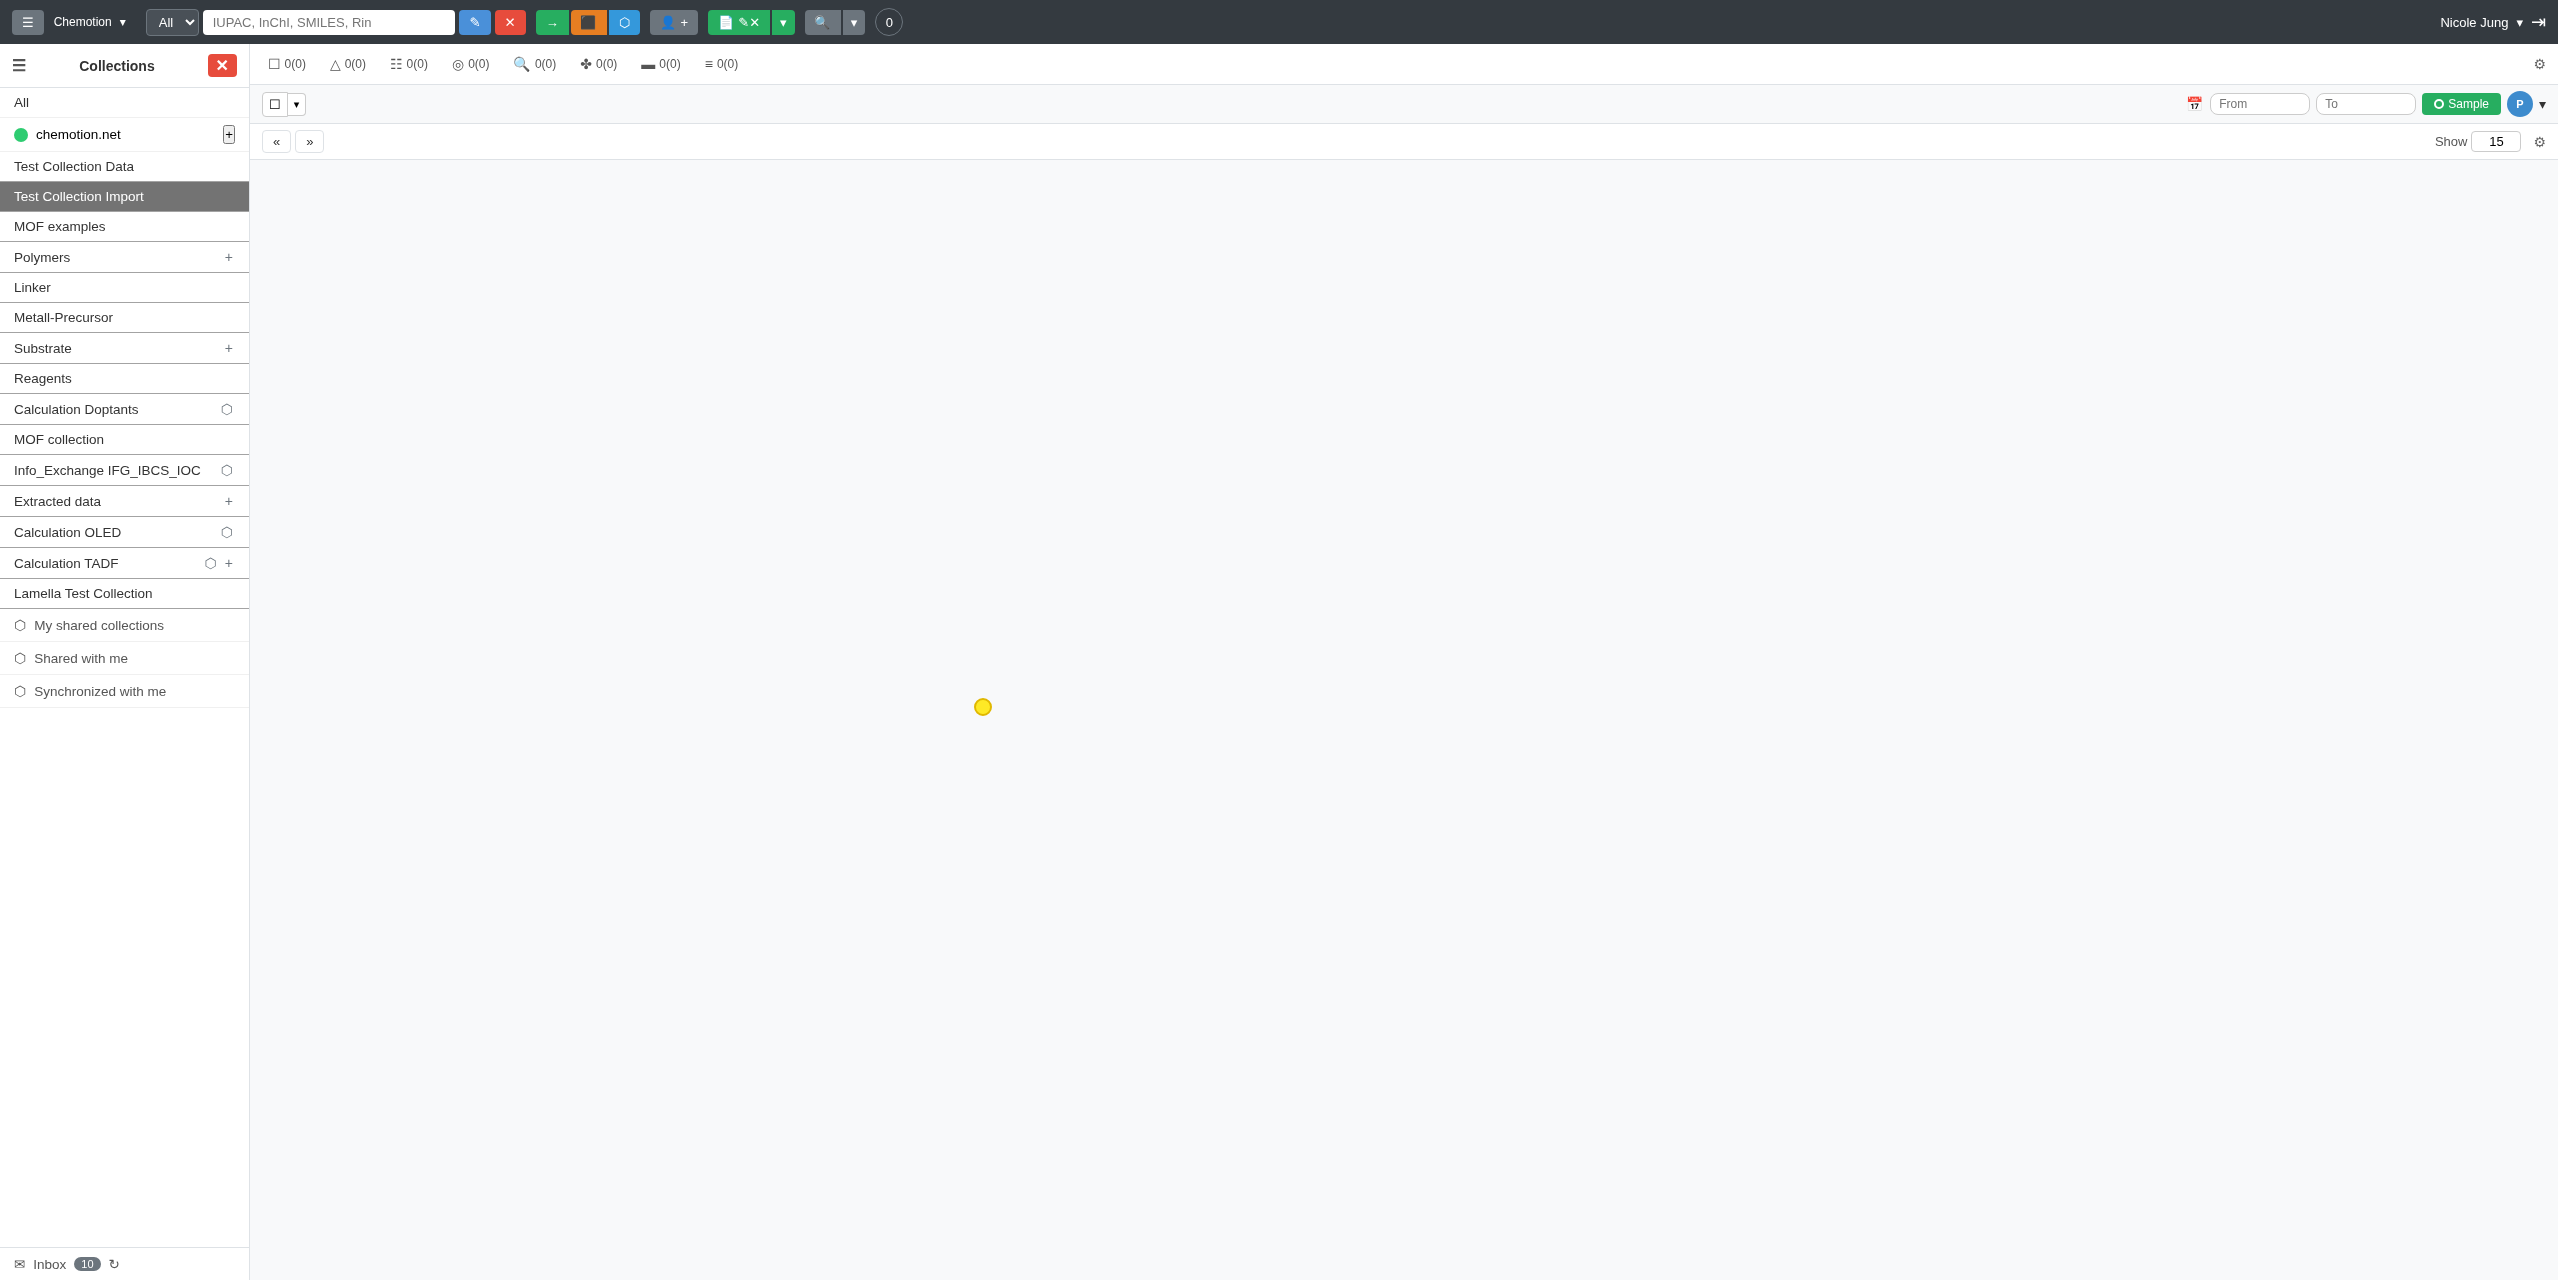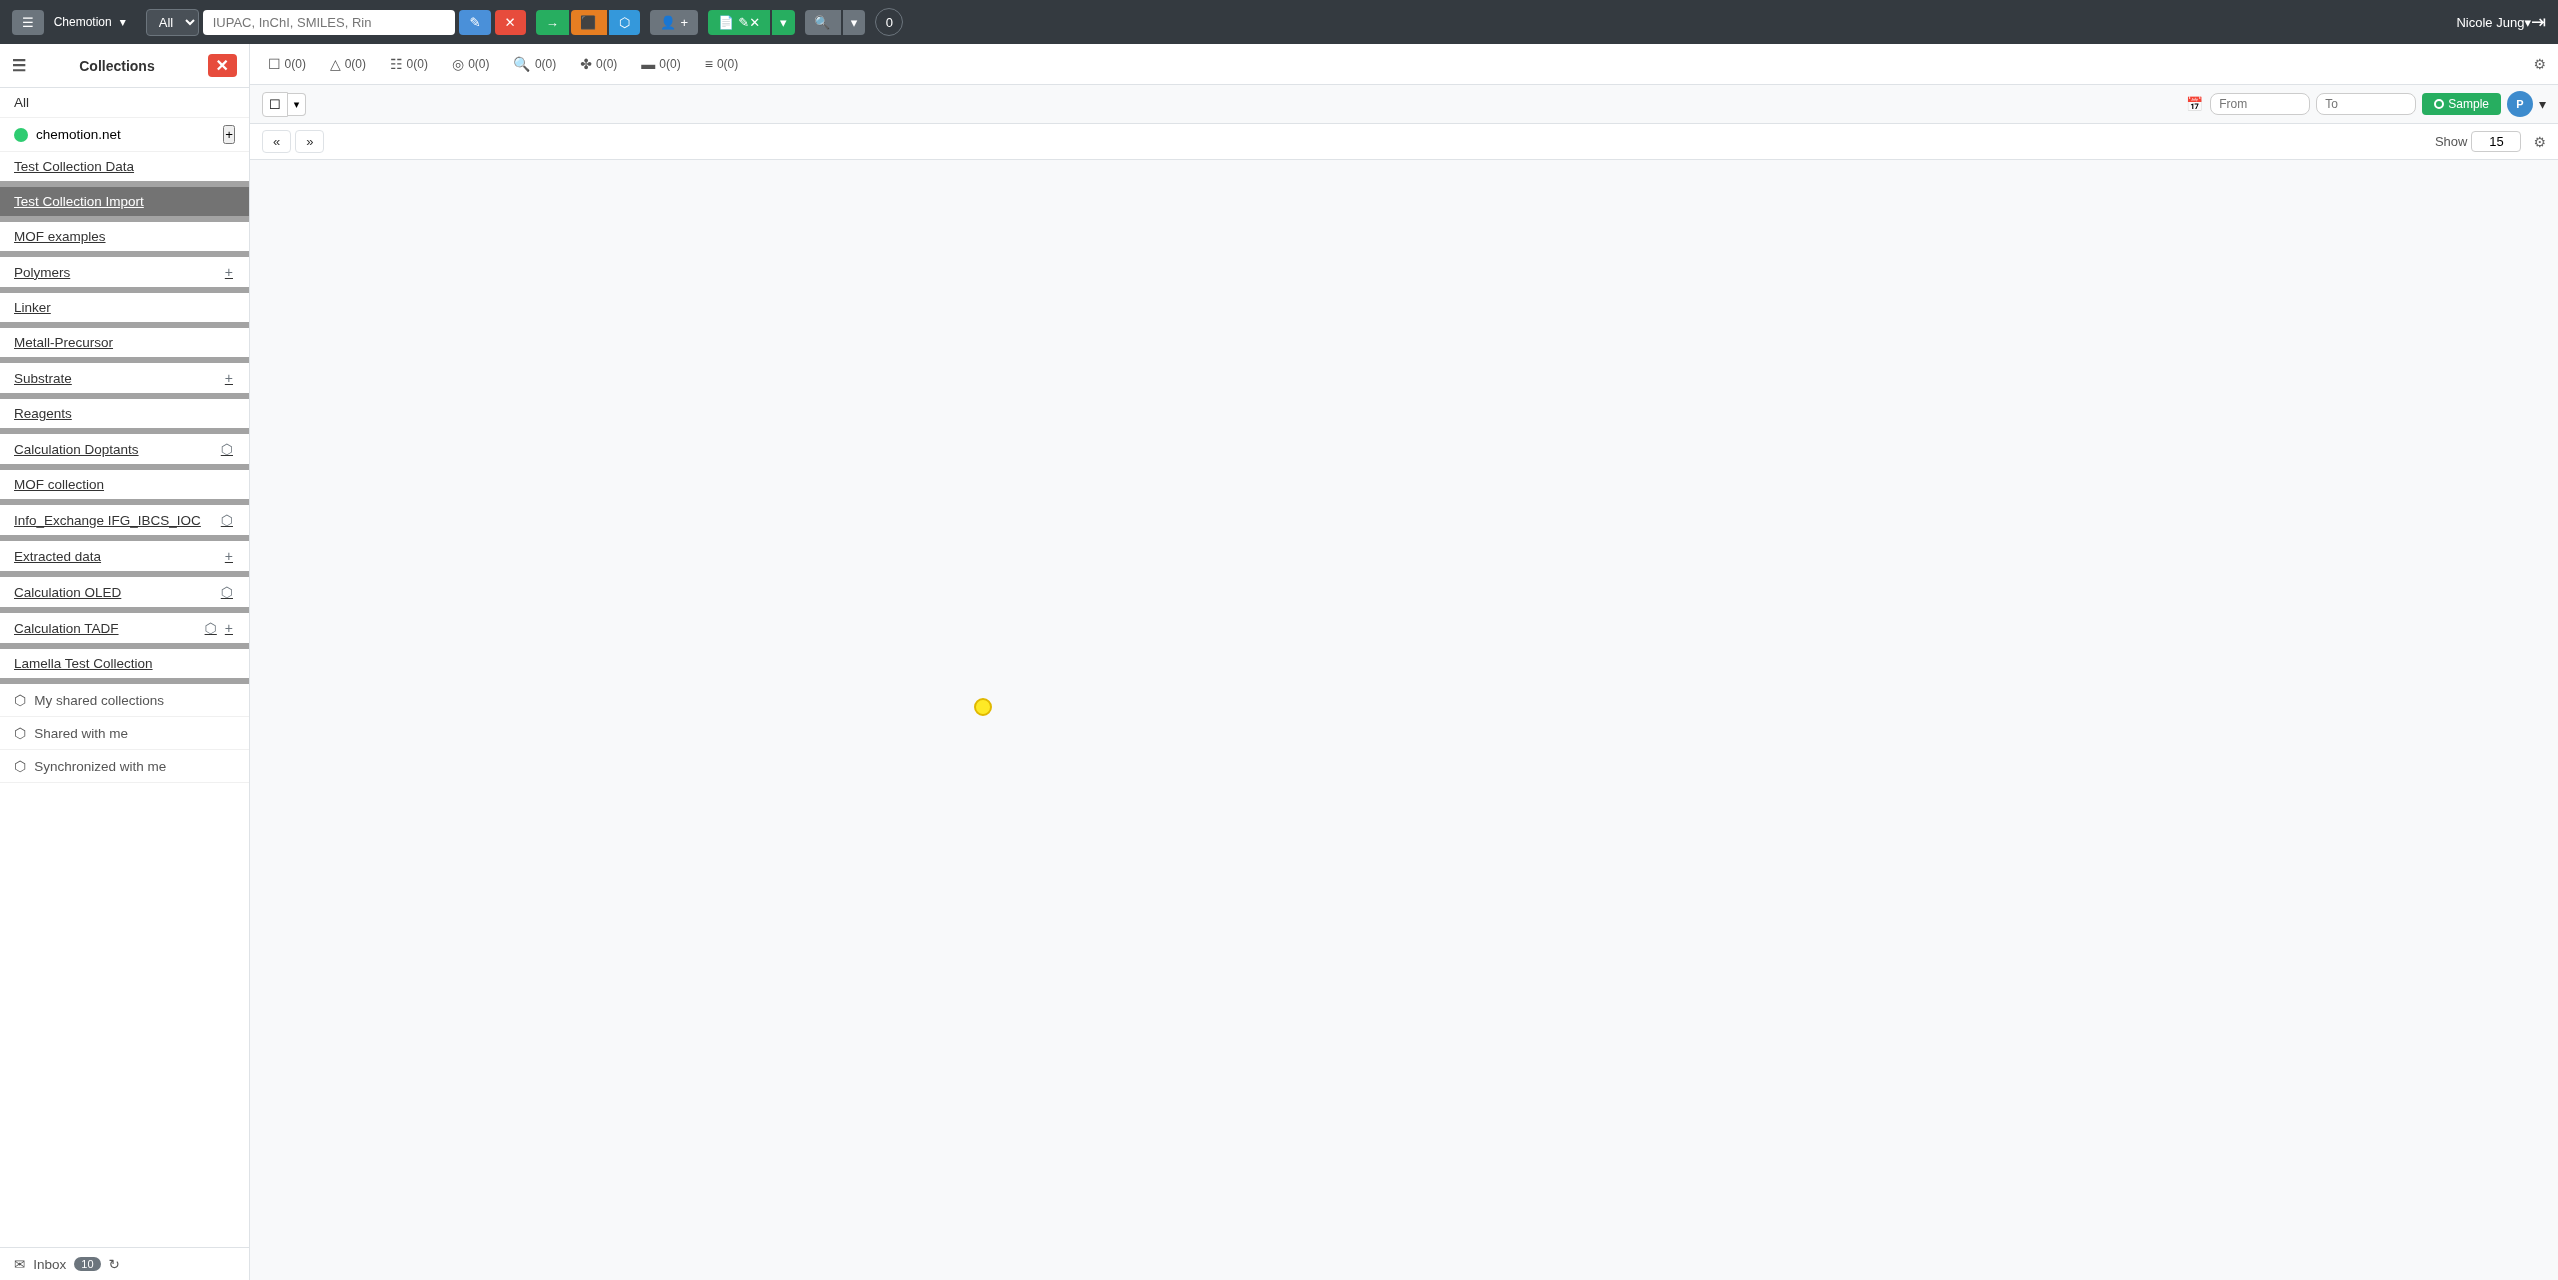--- a/index.html
+++ b/index.html
@@ -59,21 +59,21 @@
     }
     .btn-green { background: #27ae60; border: none; color: #fff; border-radius: 4px 0 0 4px; padding: 5px 10px; cursor: pointer; font-size: 13px; }
     .btn-orange { background: #e67e22; border: none; color: #fff; border-radius: 4px 0 0 4px; padding: 5px 10px; cursor: pointer; font-size: 13px; }
     .btn-blue { background: #3498db; border: none; color: #fff; border-radius: 4px; padding: 5px 10px; cursor: pointer; font-size: 13px; }
     .btn-user { background: #6c757d; border: none; color: #fff; border-radius: 4px; padding: 5px 10px; cursor: pointer; font-size: 13px; display: flex; align-items: center; gap: 4px; }
     .btn-doc { background: #27ae60; border: none; color: #fff; border-radius: 4px 0 0 4px; padding: 5px 10px; cursor: pointer; font-size: 13px; display: flex; align-items: center; gap: 4px; }
     .btn-doc-r { background: #27ae60; border: none; color: #fff; border-radius: 0 4px 4px 0; padding: 5px 8px; cursor: pointer; font-size: 13px; }
     .btn-search { background: #6c757d; border: none; color: #fff; border-radius: 4px 0 0 4px; padding: 5px 10px; cursor: pointer; font-size: 13px; }
     .btn-search-r { background: #6c757d; border: none; color: #fff; border-radius: 0 4px 4px 0; padding: 5px 8px; cursor: pointer; font-size: 13px; }
     .btn-badge { background: #343a40; border: 1px solid #6c757d; color: #fff; border-radius: 50%; width: 28px; height: 28px; display: flex; align-items: center; justify-content: center; font-size: 13px; cursor: pointer; }
-    .navbar-right { margin-left: auto; display: flex; align-items: center; color: #fff; font-size: 13px; }
+    .navbar-right { margin-left: auto; display: flex; align-items: center; gap: 8px; color: #fff; font-size: 13px; }
     .navbar-right .user-name { cursor: pointer; }
     .navbar-right .logout { cursor: pointer; font-size: 18px; }
 
     
     .main-layout {
       display: flex;
       flex: 1;
       overflow: hidden;
     }
 
@@ -101,23 +101,22 @@
     .sidebar-header .btn-danger-sm { background: #e74c3c; border: none; color: #fff; border-radius: 4px; padding: 2px 8px; cursor: pointer; font-size: 16px; font-weight: bold; }
 
     .sidebar-item {
       display: flex;
       align-items: center;
       justify-content: flex-end;
       padding: 7px 14px;
       cursor: pointer;
       font-size: 13.5px;
       color: #333;
-      border-bottom: 6px solid #a3a3a3;
+      border-bottom: 1px solid #a3a3a3;
       transition: background 0.15s;
-      text-decoration: underline;
     }
     .sidebar-item.active { background: #737373; color: #fff; }
     .sidebar-item .item-label { flex: 1; }
     .sidebar-item .item-actions { display: flex; gap: 4px; align-items: center; }
     .sidebar-item .icon-btn { background: none; border: none; cursor: pointer; color: #6c757d; font-size: 14px; padding: 0 2px; }
 
     .sidebar-all {
       padding: 7px 14px;
       font-size: 13.5px;
       color: #333;

